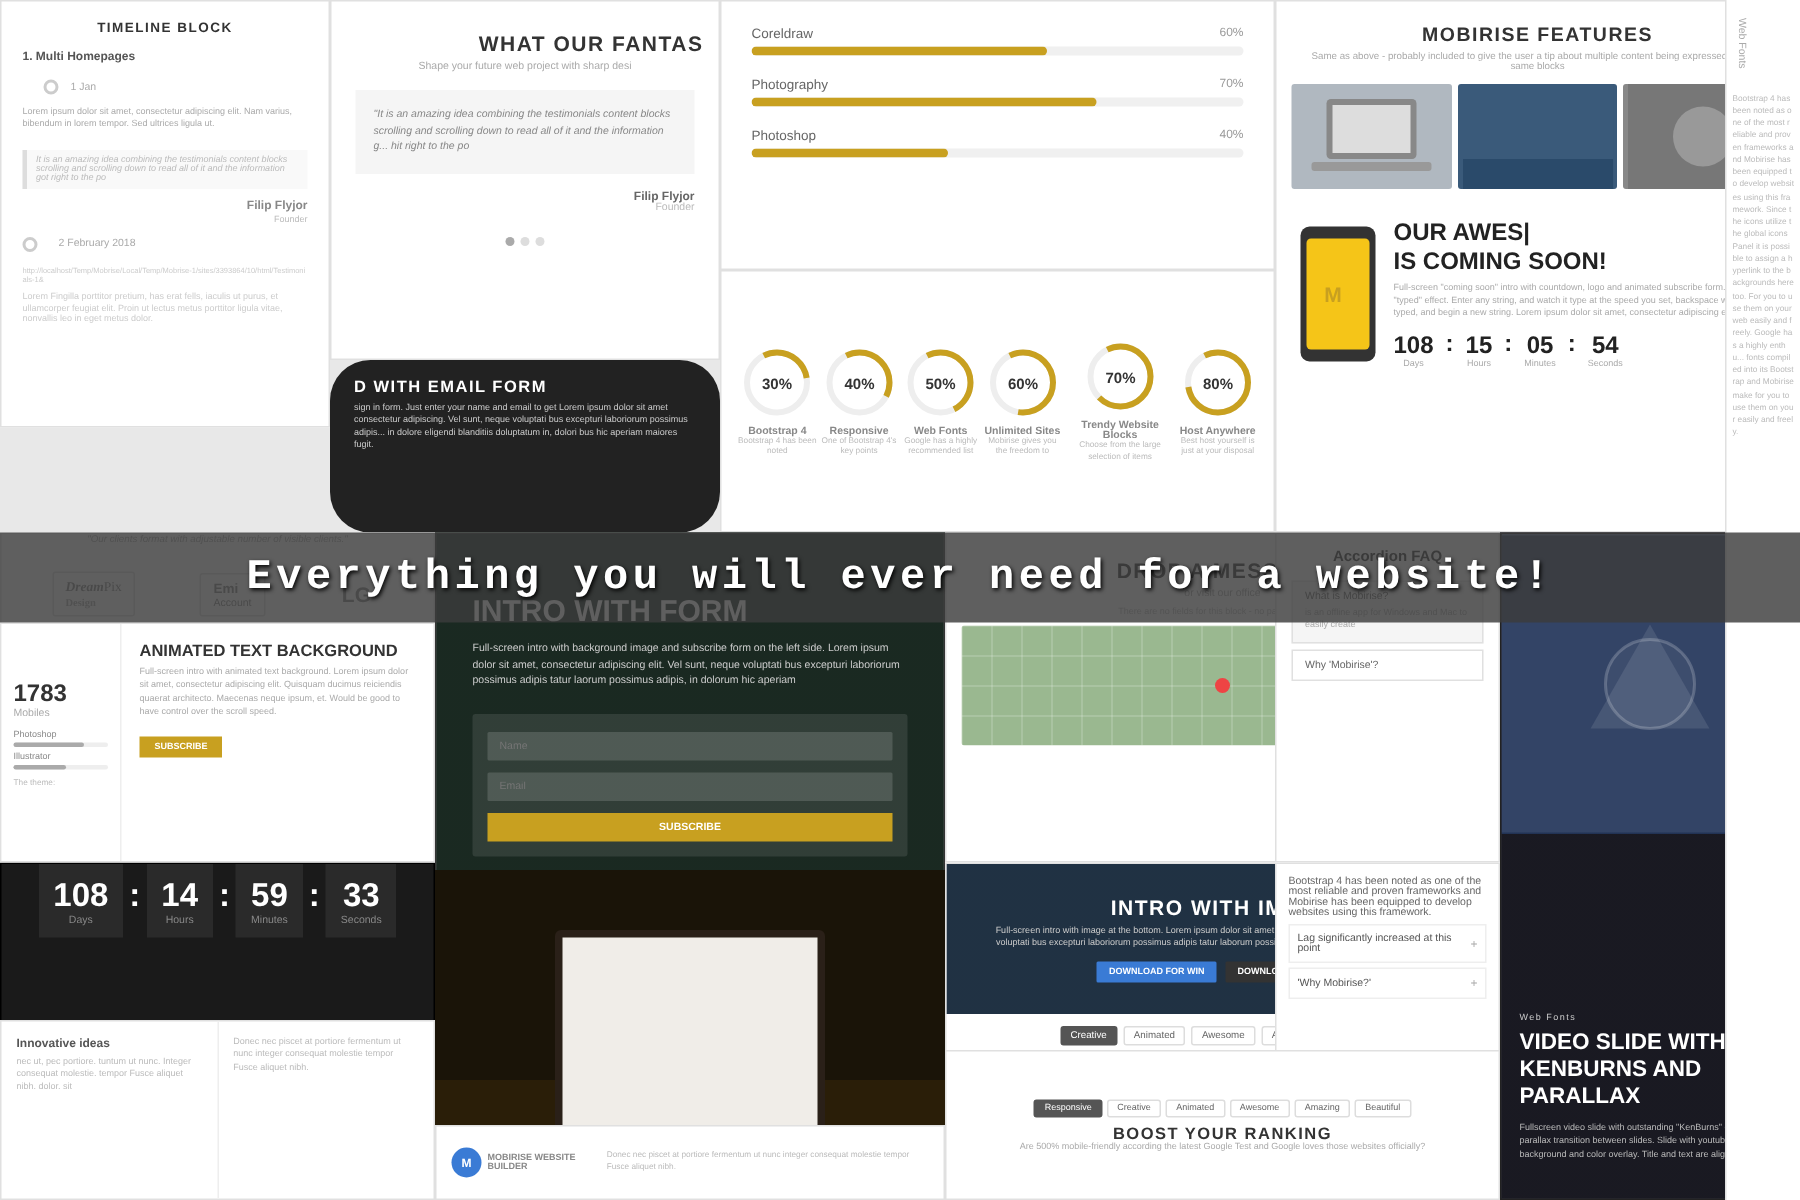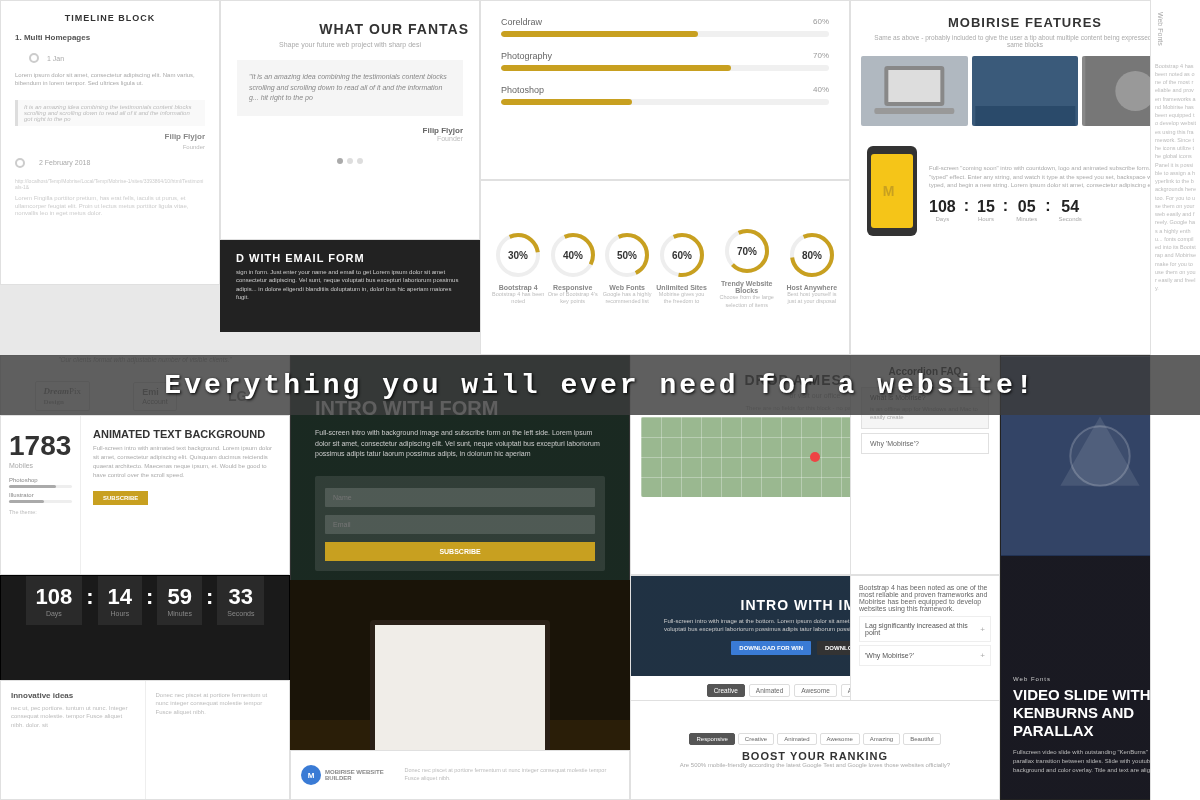--- a/index.html
+++ b/index.html
@@ -615,21 +615,21 @@
       <div class="p2-person-name">Filip Flyjor</div>
       <div class="p2-person-role">Founder</div>
     </div>
     <div class="p2-dots">
       <div class="p2-dot active"></div>
       <div class="p2-dot"></div>
       <div class="p2-dot"></div>
     </div>
   </div>
 
-  <div class="panel p10" style="left:220px;top:240px;width:260px;height:92px;">
+  <div class="panel p10" style="left:220px;top:240px;width:260px;height:115px;border-radius:27px;">
     <div style="padding:12px 16px;">
       <div style="font-size:11px;font-weight:bold;color:#fff;letter-spacing:1px;">D WITH EMAIL FORM</div>
       <div style="font-size:6px;color:#ccc;line-height:1.4;margin-top:4px;">sign in form. Just enter your name and email to get Lorem ipsum dolor sit amet consectetur adipiscing. Vel sunt, neque voluptati bus excepturi laboriorum possimus adipis... in dolore eligendi blanditiis doluptatum in, dolori bus hic aperiam maiores fugit.</div>
     </div>
   </div>
 
   <div class="panel p3">
     <div class="skill-row">
       <div style="display:flex;justify-content:space-between;">
         <span class="skill-label">Coreldraw</span>
@@ -743,20 +743,21 @@
     </div>
     <div style="font-size:6px;color:#aaa;text-align:right;padding:0 14px 2px;">Web Fonts</div>
     <div class="p4-phone-section">
       <div class="p4-phone">
         <div class="p4-phone-screen">
           <span style="font-size:14px;color:#c8a020;font-weight:bold;">M</span>
           <span style="font-size:8px;color:#f5c518;">✦</span>
         </div>
       </div>
       <div class="p4-coming-soon">
+        <div class="p4-coming-title">OUR AWES|<br>IS COMING SOON!</div>
         <div class="p4-coming-text">Full-screen "coming soon" intro with countdown, logo and animated subscribe form. Title with "typed" effect. Enter any string, and watch it type at the speed you set, backspace what it is typed, and begin a new string. Lorem ipsum dolor sit amet, consectetur adipiscing elit.</div>
         <div class="p4-countdown">
           <div class="p4-count-block">
             <div class="p4-count-num">108</div>
             <div class="p4-count-label">Days</div>
           </div>
           <div class="p4-colon">:</div>
           <div class="p4-count-block">
             <div class="p4-count-num">15</div>
             <div class="p4-count-label">Hours</div>
@@ -827,21 +828,21 @@
         <input class="p7-input" type="text" placeholder="Name" style="">
         <input class="p7-input" type="text" placeholder="Email" style="">
         <button style="width:100%;background:#c8a020;color:#fff;border:none;padding:6px;font-size:7px;font-weight:bold;cursor:pointer;">SUBSCRIBE</button>
       </div>
     </div>
   </div>
 
   <div class="panel p11" style="left:0;top:415px;width:290px;height:160px;">
     <div style="display:flex;height:100%;">
       <div style="width:80px;border-right:1px solid #eee;padding:14px 8px;background:#fff;">
-        <div style="font-size:28px;font-weight:bold;color:#333;">1783</div>
+        <div style="font-size:16px;font-weight:bold;color:#333;margin-top:24px;">1783</div>
         <div style="font-size:7px;color:#aaa;">Mobiles</div>
         <div style="margin-top:8px;">
           <div style="font-size:6px;color:#888;margin-bottom:2px;">Photoshop</div>
           <div style="height:3px;background:#eee;border-radius:2px;">
               <div style="width:75%;height:100%;background:#aaa;border-radius:2px;"></div>
             </div>
           <div style="font-size:6px;color:#888;margin:4px 0 2px;">Illustrator</div>
           <div style="height:3px;background:#eee;border-radius:2px;">
               <div style="width:55%;height:100%;background:#aaa;border-radius:2px;"></div>
             </div>

